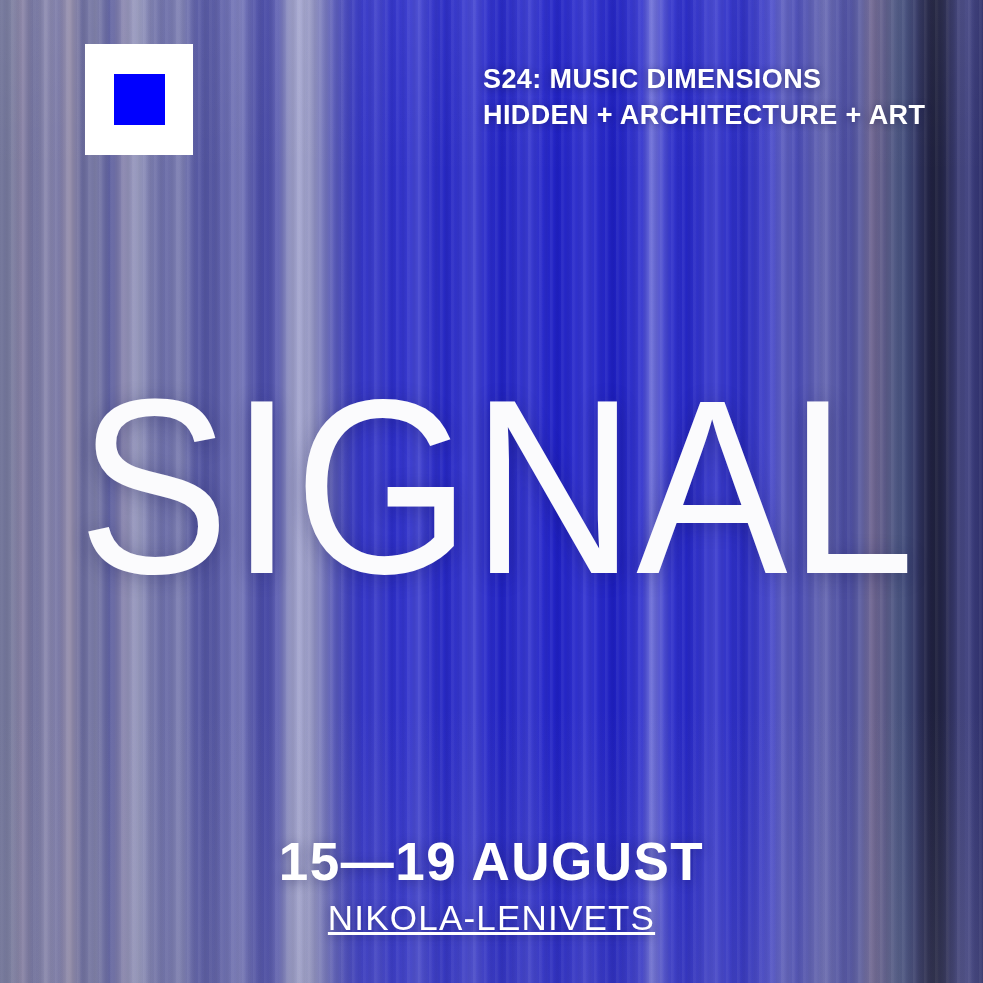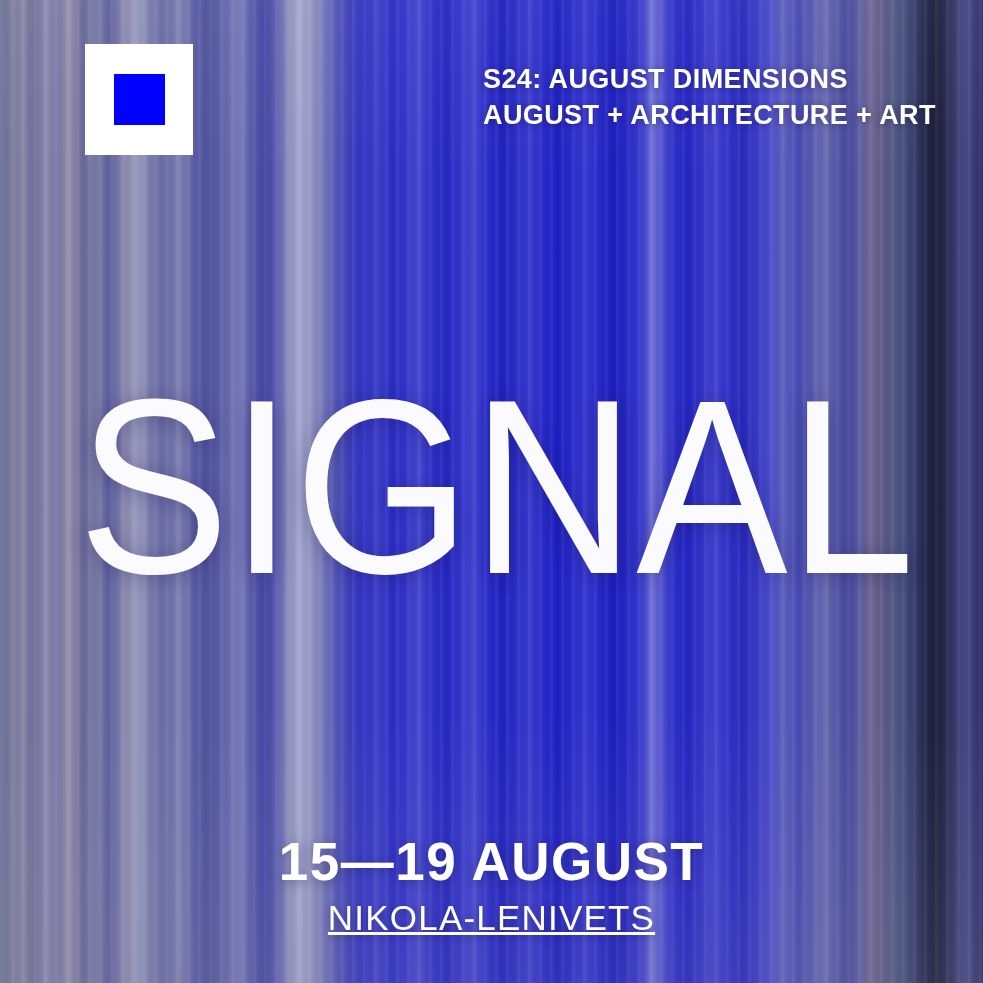--- a/index.html
+++ b/index.html
@@ -218,22 +218,22 @@
   <div class="bg-layer bg-stripes"></div>
   <div class="bg-layer bg-wash"></div>
   <div class="bg-layer bg-fine"></div>
   <div class="bg-layer bg-vert"></div>
 
   <div class="logo">
     <div class="logo-inner"></div>
   </div>
 
   <div class="header">
-    <div>S24: AUGUST DIMENSIONS</div>
-    <div>AUGUST + ARCHITECTURE + ART</div>
+    <div>S24: MUSIC DIMENSIONS</div>
+    <div>HIDDEN + ARCHITECTURE + ART</div>
   </div>
 
   <div class="wordmark" style="transform: scaleX(0.914847); transform-origin: left center;">SIGNAL</div>
 
   <div class="footer">
     <div class="footer-dates">15—19  AUGUST</div>
     <div class="footer-place">NIKOLA-LENIVETS</div>
   </div>
 
 </div>

